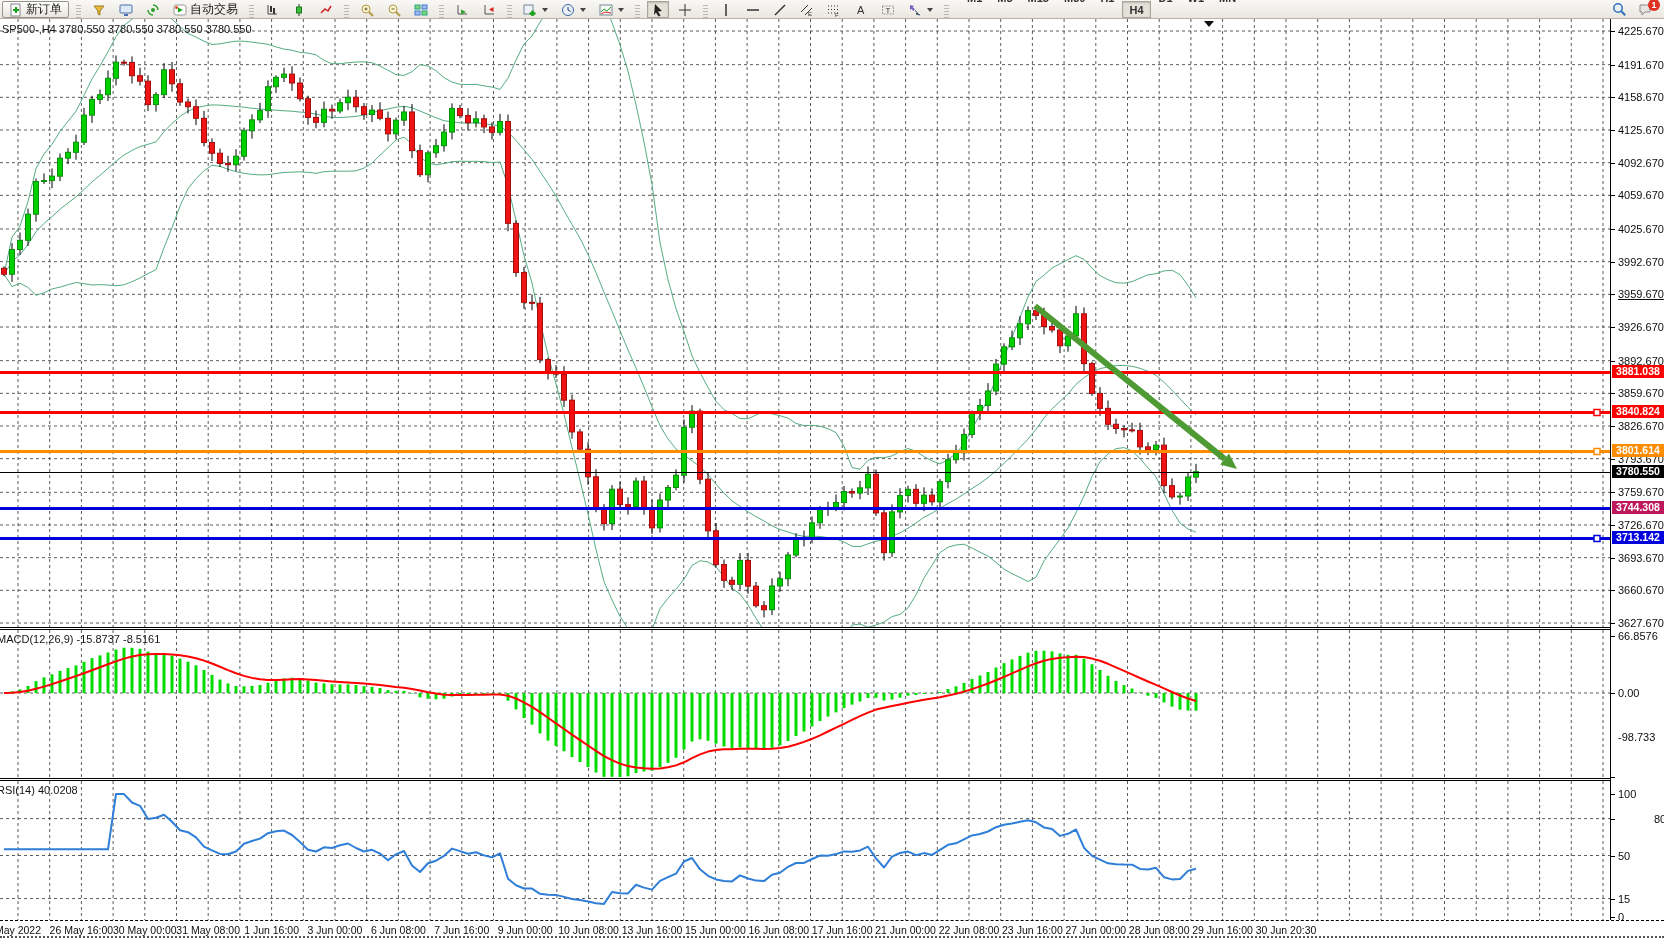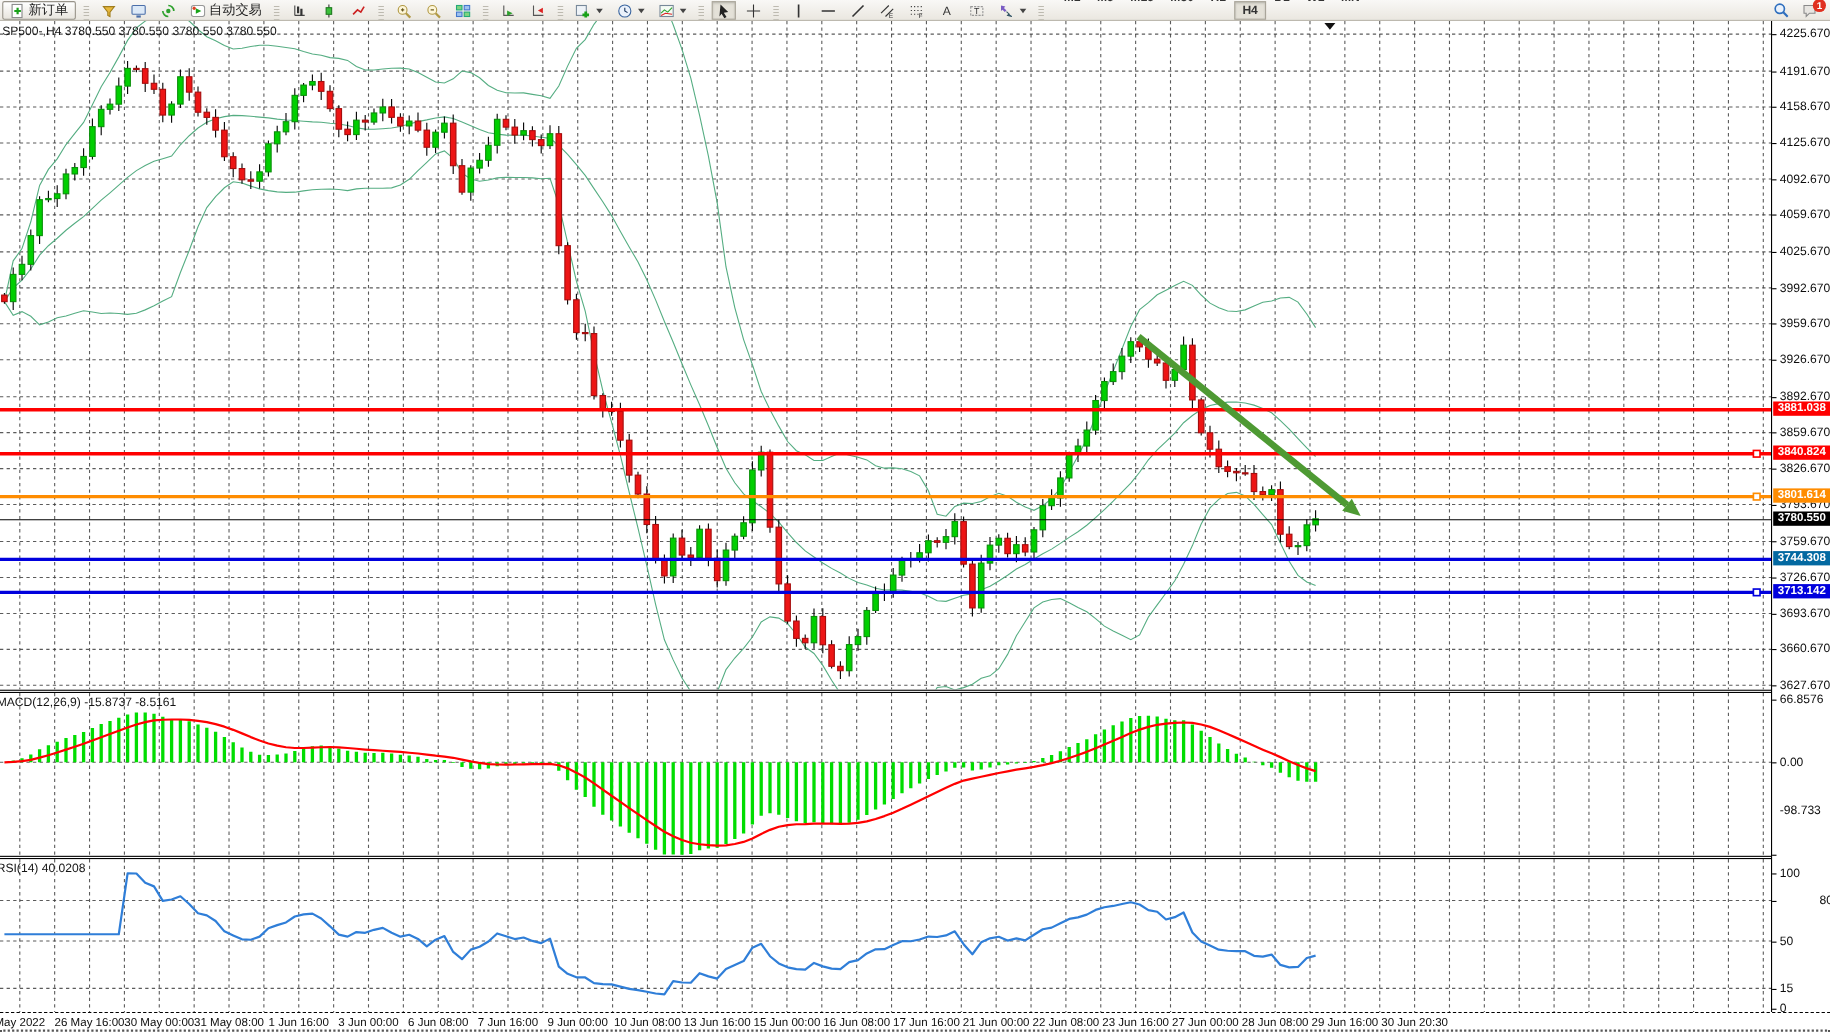--- a/index.html
+++ b/index.html
@@ -973,21 +973,21 @@
     <div class="axlabel" style="top: 104.997px;">4125.670</div>
     <div class="tick" style="top: 110.997px;"></div>
     <div class="axlabel" style="top: 137.666px;">4092.670</div>
     <div class="tick" style="top: 143.666px;"></div>
     <div class="axlabel" style="top: 170.335px;">4059.670</div>
     <div class="tick" style="top: 176.335px;"></div>
     <div class="axlabel" style="top: 203.994px;">4025.670</div>
     <div class="tick" style="top: 209.994px;"></div>
     <div class="axlabel" style="top: 236.663px; text-align: center;">3992.670</div>
     <div class="tick" style="top: 242.663px;"></div>
-    <div class="axlabel" style="top: 269.332px;">3959.670</div>
+    <div class="axlabel" style="top: 269.332px; text-decoration: underline;">3959.670</div>
     <div class="tick" style="top: 275.332px;"></div>
     <div class="axlabel" style="top: 302.001px;">3926.670</div>
     <div class="tick" style="top: 308.001px;"></div>
     <div class="axlabel" style="top: 335.66px;">3892.670</div>
     <div class="tick" style="top: 341.66px;"></div>
     <div class="axlabel" style="top: 368.329px;">3859.670</div>
     <div class="tick" style="top: 374.329px;"></div>
     <div class="axlabel" style="top: 400.998px;">3826.670</div>
     <div class="tick" style="top: 406.998px;"></div>
     <div class="axlabel" style="top: 433.667px;">3793.670</div>
@@ -1015,21 +1015,21 @@
     <div class="axlabel" style="top: 830.5px;">50</div>
     <div class="tick" style="top: 836.5px;"></div>
     <div class="axlabel" style="top: 873.55px;">15</div>
     <div class="tick" style="top: 879.55px;"></div>
     <div class="axlabel" style="top: 892px;">0</div>
     <div class="tick" style="top: 898px;"></div>
     <div class="tag" style="top: 346.175px; background: rgb(255, 0, 0);">3881.038</div>
     <div class="tag" style="top: 385.986px; background: rgb(255, 0, 0);">3840.824</div>
     <div class="tag" style="top: 424.803px; background: rgb(255, 140, 0);">3801.614</div>
     <div class="tag" style="top: 445.655px; background: rgb(0, 0, 0);">3780.550</div>
-    <div class="tag" style="top: 481.534px; background: #0369a1;">3744.308</div>
+    <div class="tag" style="top: 481.534px; background: #be185d;">3744.308</div>
     <div class="tag" style="top: 512.387px; background: rgb(0, 0, 221);">3713.142</div>
   </div>
 <div class="time-axis" id="time-axis">
     <div class="tlabel" style="left: 18px;">May 2022</div>
     <div class="tlabel" style="left: 81.4px;">26 May 16:00</div>
     <div class="tlabel" style="left: 144.8px;">30 May 00:00</div>
     <div class="tlabel" style="left: 208.2px;">31 May 08:00</div>
     <div class="tlabel" style="left: 271.6px;">1 Jun 16:00</div>
     <div class="tlabel" style="left: 335px;">3 Jun 00:00</div>
     <div class="tlabel" style="left: 398.4px;">6 Jun 08:00</div>

